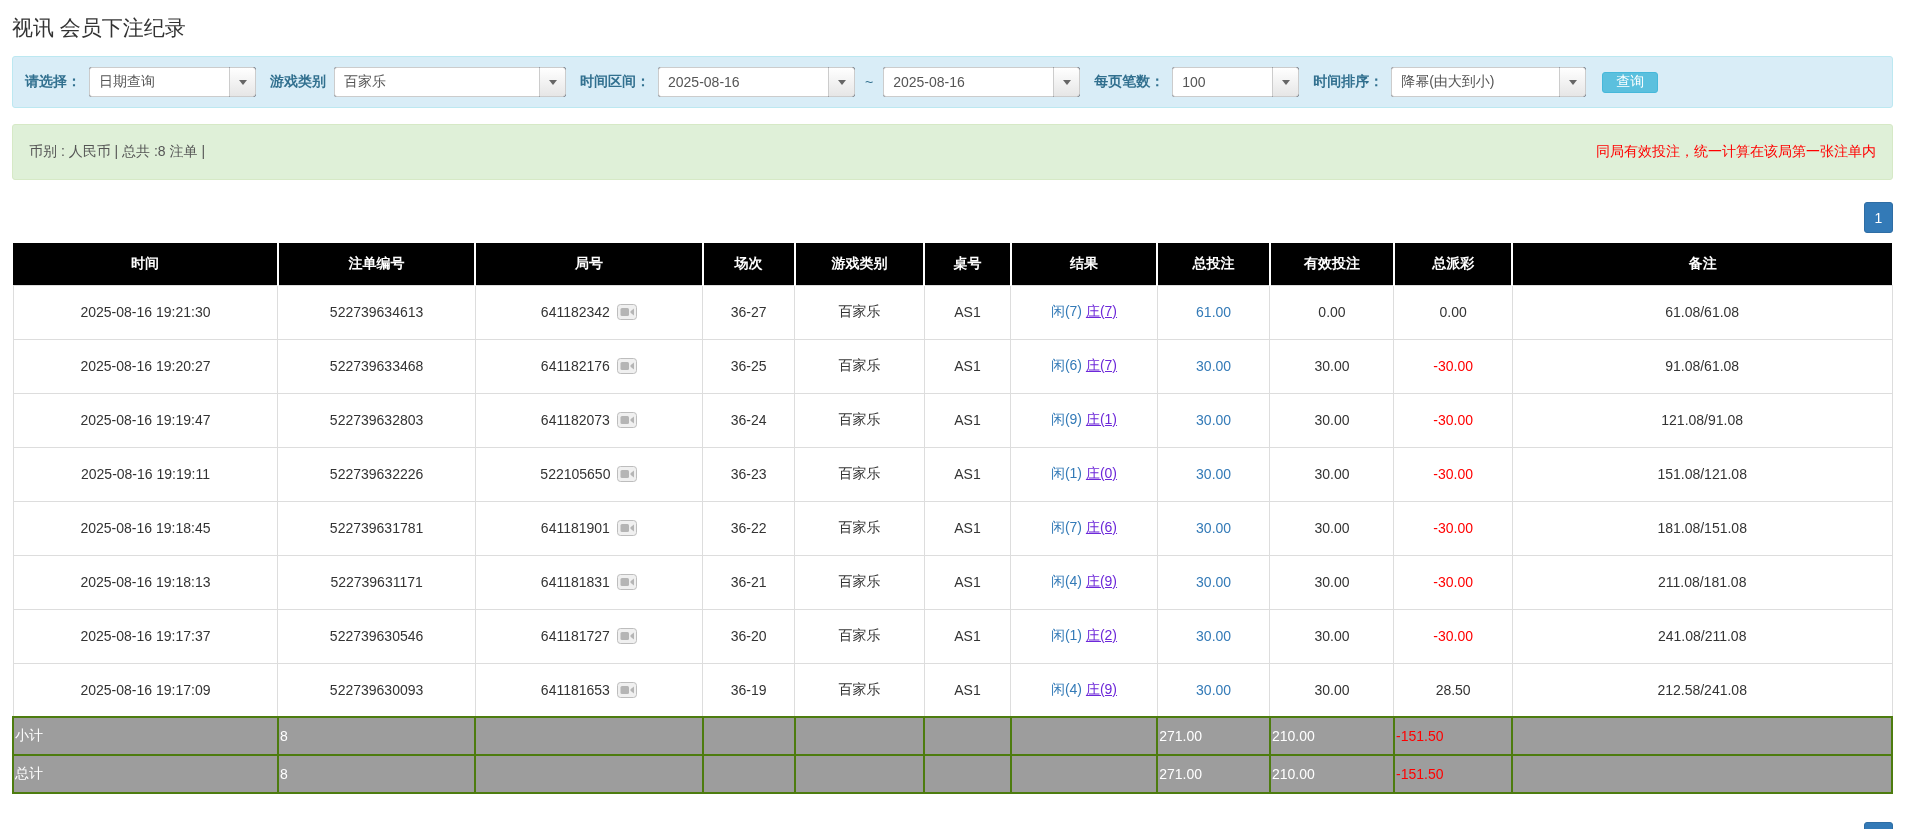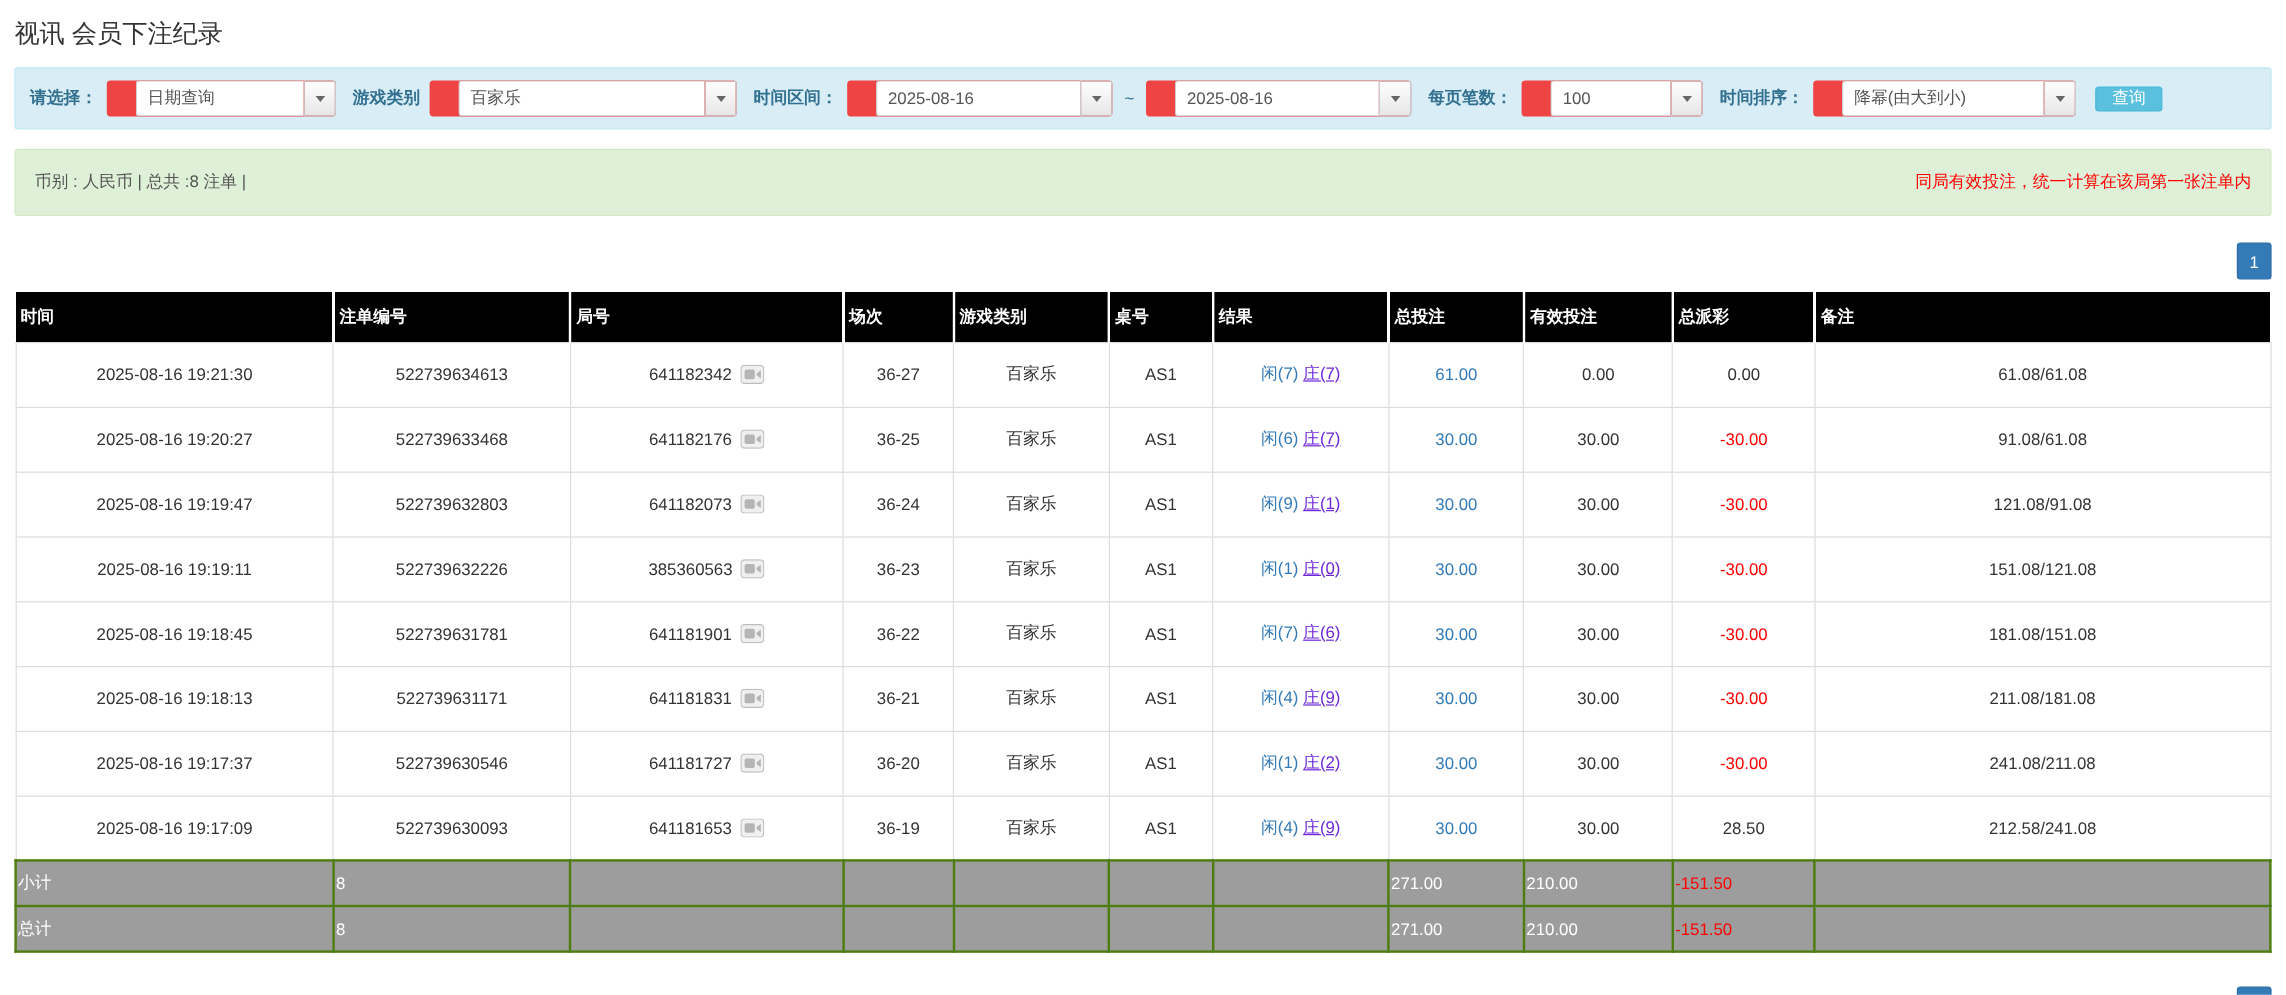--- a/index.html
+++ b/index.html
@@ -18,21 +18,21 @@
   }
 
   
   .filter-bar {
     background: #d9edf7; border: 1px solid #bce8f1; border-radius: 3px;
     padding: 10px 12px; display: flex; align-items: center; gap: 8px;
     font-size: 14px;
   }
   .filter-label { color: #31708f; font-weight: bold; white-space: nowrap; margin-left: 6px; }
   .filter-label:first-child { margin-left: 0; }
-  .combo { display: flex; height: 30px; background: #ef4444; border-radius: 3px; padding-left: 24px; }
+  .combo { display: flex; height: 30px; background: #0f172a; border-radius: 3px; }
   .combo-input {
     height: 30px; border: 1px solid #ccc; border-right: none;
     border-radius: 3px 0 0 3px; padding: 0 9px; font-size: 14px; color: #555;
     font-family: "Liberation Sans", sans-serif; background: #fff; outline: none;
   }
   .w140 { width: 140px; } .w205 { width: 205px; } .w170 { width: 170px; }
   .w100 { width: 100px; } .w168 { width: 168px; }
   .caret-btn {
     width: 27px; height: 30px; border: 1px solid #ccc; border-radius: 0 3px 3px 0;
     background: linear-gradient(#ffffff, #e6e6e6);
@@ -71,21 +71,21 @@
   }
   .bottom-pagination { display: flex; justify-content: flex-end; margin-top: 28px; }
 
   
   .bet-table {
     width: 100%; border-collapse: collapse; table-layout: fixed;
     font-size: 14px;
   }
   .bet-table thead th {
     background: #000; color: #fff; font-weight: bold;
-    height: 42px; text-align: left; border-left: 2px solid #fff;
+    height: 42px; text-align: center; border-left: 2px solid #fff;
     padding: 0 4px; overflow: hidden; white-space: nowrap;
   }
   .bet-table thead th:first-child { border-left: none; }
   .bet-table tbody td {
     height: 54px; text-align: center; vertical-align: middle;
     border: 1px solid #ddd; color: #333; padding: 0 4px;
     overflow: hidden; white-space: nowrap; background: #fff;
   }
   .round-wrap { display: inline-flex; align-items: center; gap: 7px; }
   .replay-btn { display: inline-flex; cursor: pointer; }
@@ -259,21 +259,21 @@
           <td><span class="player">闲(9)</span> <span class="banker">庄(1)</span></td>
           <td><a class="bet-link">30.00</a></td>
           <td>30.00</td>
           <td class="neg">-30.00</td>
           <td>121.08/91.08</td>
         </tr>
         <tr>
           <td>2025-08-16 19:19:11</td>
           <td>522739632226</td>
           <td><span class="round-wrap">
-              <span>385360563</span>
+              <span>522105650</span>
               <span class="replay-btn">
                 <svg width="20" height="16" viewBox="0 0 20 16">
                   <rect x="0.5" y="0.5" width="19" height="15" rx="3" fill="#f0f0f0" stroke="#bdbdbd"></rect>
                   <rect x="3.5" y="4" width="8.5" height="8" rx="1.5" fill="#b5b5b5"></rect>
                   <path d="M13.5 7.2 L17 4.6 v6.8 L13.5 8.8 z" fill="#b5b5b5"></path>
                 </svg>
               </span>
             </span></td>
           <td>36-23</td>
           <td>百家乐</td>

